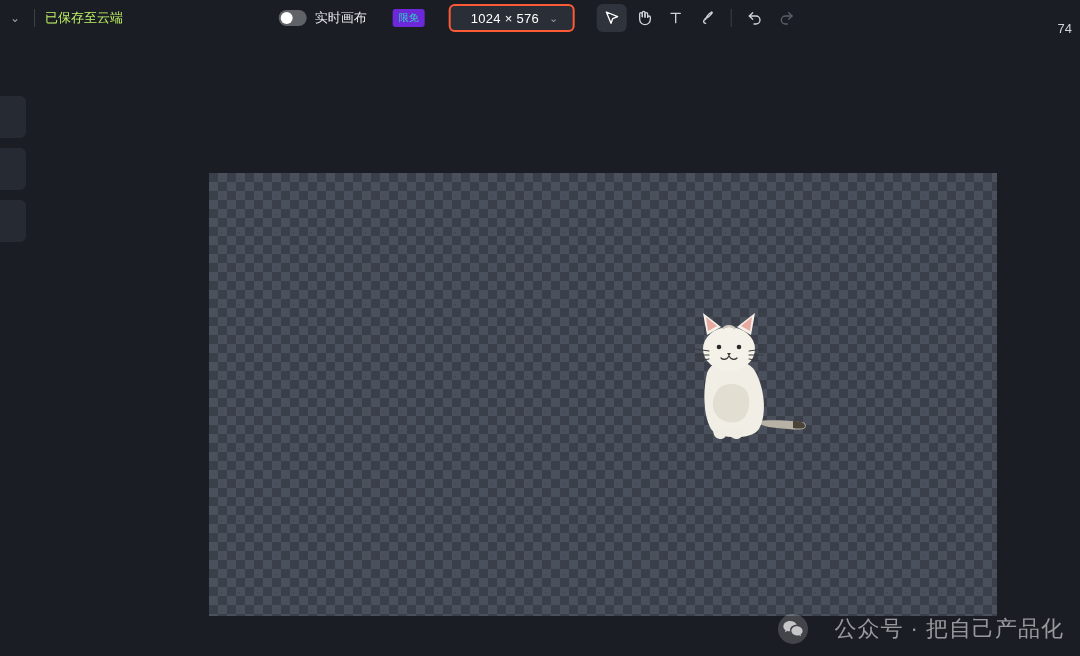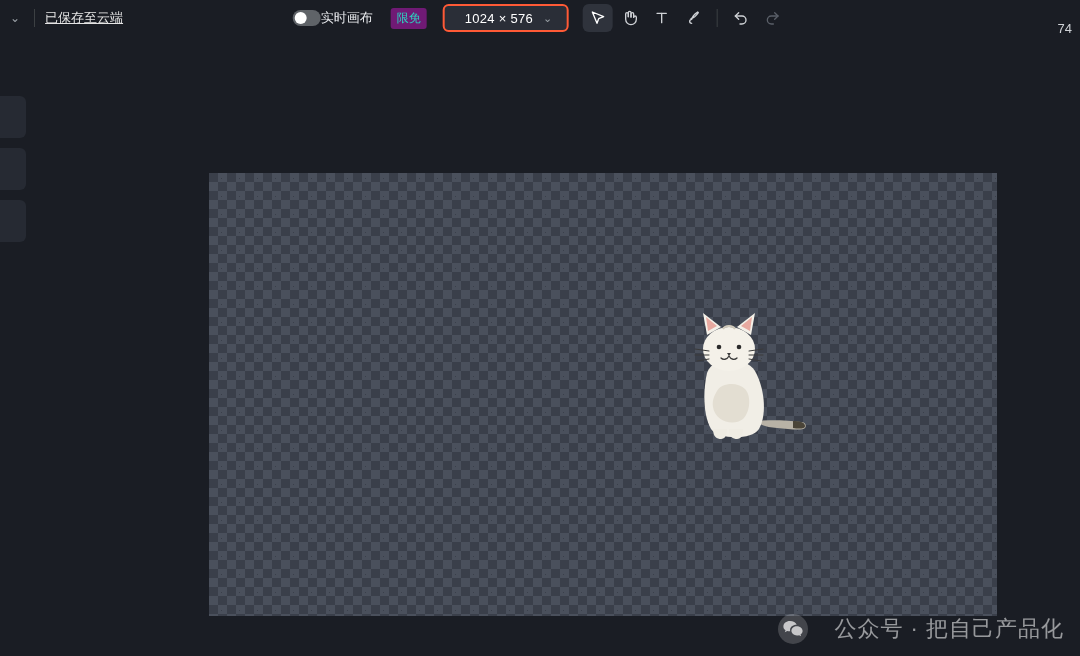--- a/index.html
+++ b/index.html
@@ -18,34 +18,34 @@
     height: 36px;
     display: flex;
     align-items: center;
     background: #1a1d24;
     font-size: 13px;
     position: relative;
   }
   .tb-left { display: flex; align-items: center; gap: 10px; padding-left: 6px; }
   .chev-down { color: #9aa0a6; font-size: 12px; padding: 0 4px; cursor: pointer; }
   .divider-v { width: 1px; height: 18px; background: #3c4043; }
-  .saved-text { color: #e5e5e5; font-size: 13px; text-decoration: underline; }
-
-  .tb-center { position: absolute; left: 50%; transform: translateX(-50%); display: flex; align-items: center; }
+  .saved-text { color: #bef264; font-size: 13px; }
+
+  .tb-center { position: absolute; left: 50%; transform: translateX(-50%); display: flex; align-items: center; gap: 8px; }
   .toggle {
     width: 28px; height: 16px; border-radius: 8px; background: #5f6368;
     position: relative; cursor: pointer; flex-shrink:0;
   }
   .toggle::after {
     content: ""; position: absolute; left: 2px; top: 2px; width: 12px; height: 12px;
     border-radius: 50%; background: #fff;
   }
   .rt-label { color: #e8eaed; font-size: 13px; }
   .badge-free {
-    background: #701a75; color: #2bd4c0; font-size: 12px; padding: 2px 6px;
+    background: #6d28d9; color: #2bd4c0; font-size: 10px; padding: 2px 6px;
     border-radius: 3px; margin-left: 18px;
   }
 
   .size-pill {
     display: flex; align-items: center; gap: 10px;
     background: #2a2e37; padding: 4px 14px 4px 10px; border-radius: 6px;
     margin-left: 16px; cursor: pointer; height: 28px;
     border: 2px solid #ff5a36; 
     text-align: right;
   }

